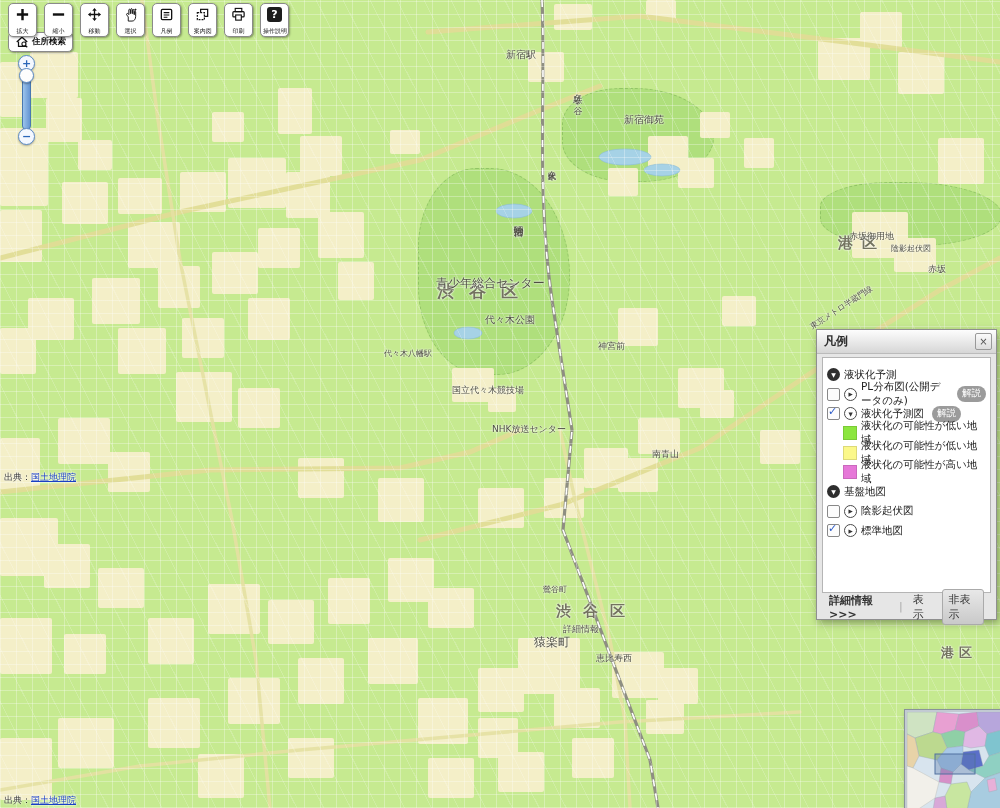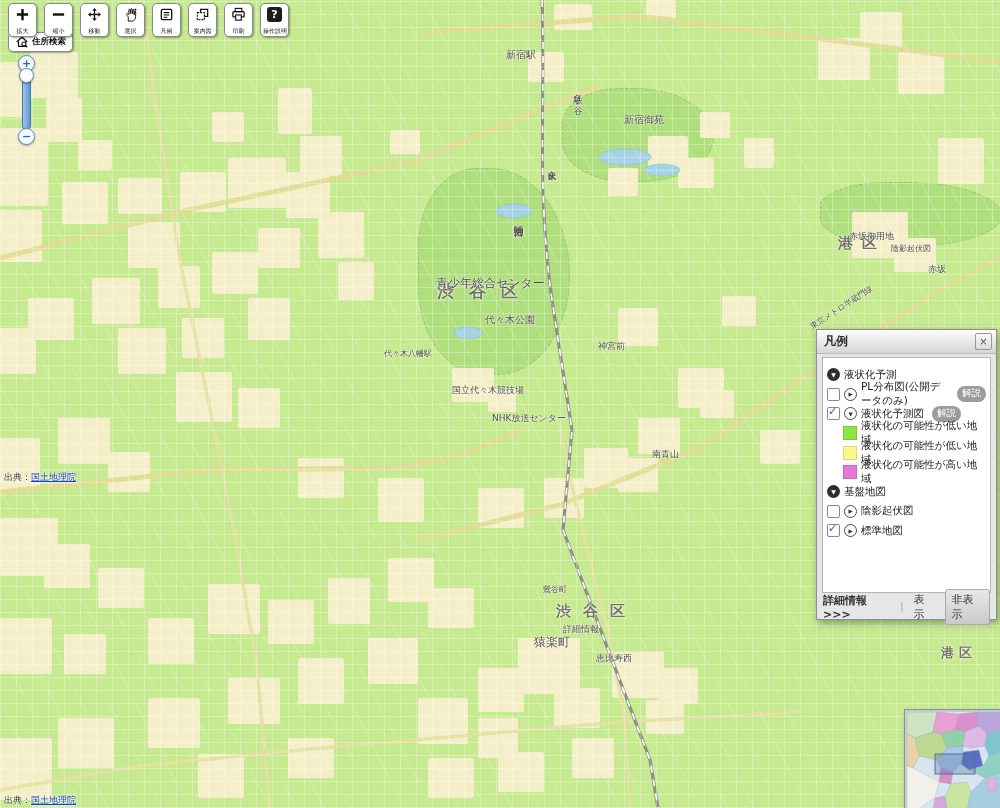--- a/index.html
+++ b/index.html
@@ -71,21 +71,21 @@
   .lg-cb{width:11px;height:11px;background:#fcfcfc;border:1px solid #888;border-radius:2px;flex:none;
          position:relative;cursor:pointer;}
   .lg-cb.checked::after{content:"✓";position:absolute;left:0px;top:-3px;font-size:11px;
          font-weight:bold;color:#2b59c8;}
   .lg-exp{width:11px;height:11px;border:1.5px solid #4a4a4a;border-radius:50%;color:#333;flex:none;
           font-size:5.5px;display:flex;align-items:center;justify-content:center;cursor:pointer;background:#fff;}
   .lg-help{background:#9b9b9b;color:#fff;font-size:9.5px;border-radius:8px;padding:1px 5px 2px;
            margin-left:4px;cursor:pointer;flex:none;}
   .lg-swatch{width:14px;height:14px;flex:none;margin-left:16px;border:1px solid rgba(0,0,0,.12);box-sizing:border-box;}
   #legend-footer{position:absolute;left:0;right:0;bottom:0;height:25px;display:flex;align-items:center;
-                 padding:0 6px;gap:5px;font-size:11px;color:#222;}
+                 padding:0 12px;gap:5px;font-size:11px;color:#222;}
   #lg-details{font-weight:bold;color:#333;cursor:pointer;}
   .lg-sep{color:#aaa;font-size:11px;}
   #lg-show{color:#333;cursor:pointer;padding:2px 5px;}
   #lg-hide{color:#333;cursor:pointer;background:linear-gradient(#e8e8e8,#c9c9c9);border:1px solid #aaa;
            border-radius:3px;padding:2px 6px;}
   
   #minimap{position:absolute;left:905px;top:710px;width:95px;height:98px;z-index:25;
            border:2px solid #c2cad2;outline:1px solid #8a929a;background:#d8e4ee;box-sizing:content-box;
            box-shadow:1px 2px 5px rgba(0,0,0,.3);}
   #minimap svg{display:block;}
@@ -211,21 +211,21 @@
 <div id="street-texture"></div>
 <div id="label-layer">
     <span class="mlabel big" style="left: 437px; top: 280px; font-size: 17px; letter-spacing: 15px;">渋谷区</span>
     <span class="mlabel big" style="left: 838px; top: 234px; font-size: 15px; letter-spacing: 9px;">港区</span>
     <span class="mlabel big" style="left: 556px; top: 602px; font-size: 15px; letter-spacing: 12px;">渋谷区</span>
     <span class="mlabel big" style="left: 941px; top: 644px; font-size: 13px; letter-spacing: 5px;">港区</span>
     <span class="mlabel" style="left: 463px; top: 313px; font-size: 10px; margin-left: 22px;">代々木公園</span>
     <span class="mlabel vert" style="left: 511px; top: 218px; font-size: 10px;">明治神宮</span>
     <span class="mlabel" style="left: 624px; top: 113px; font-size: 10px;">新宿御苑</span>
     <span class="mlabel" style="left: 452px; top: 384px; font-size: 9px;">国立代々木競技場</span>
-    <span class="mlabel" style="left: 460px; top: 412px; font-size: 9px; padding-left: 32px;">NHK放送センター</span>
+    <span class="mlabel" style="left: 460px; top: 423px; font-size: 9px; padding-left: 32px;">NHK放送センター</span>
     <span class="mlabel" style="left: 436px; top: 275px; font-size: 12px;">青少年総合センター</span>
     <span class="mlabel" style="left: 384px; top: 348px; font-size: 8px;">代々木八幡駅</span>
     <span class="mlabel" style="left: 849px; top: 230px; font-size: 9px;">赤坂御用地</span>
     <span class="mlabel" style="left: 891px; top: 243px; font-size: 8px;">陰影起伏図</span>
     <span class="mlabel" style="left: 506px; top: 48px; font-size: 10px;">新宿駅</span>
     <span class="mlabel vert" style="left: 545px; top: 166px; font-size: 8px;">代々木駅</span>
     <span class="mlabel vert" style="left: 571px; top: 88px; font-size: 9px;">千駄ヶ谷</span>
     <span class="mlabel" style="left: 563px; top: 623px; font-size: 9px;">詳細情報</span>
     <span class="mlabel" style="left: 596px; top: 652px; font-size: 9px;">恵比寿西</span>
     <span class="mlabel" style="left: 534px; top: 634px; font-size: 12px;">猿楽町</span>

